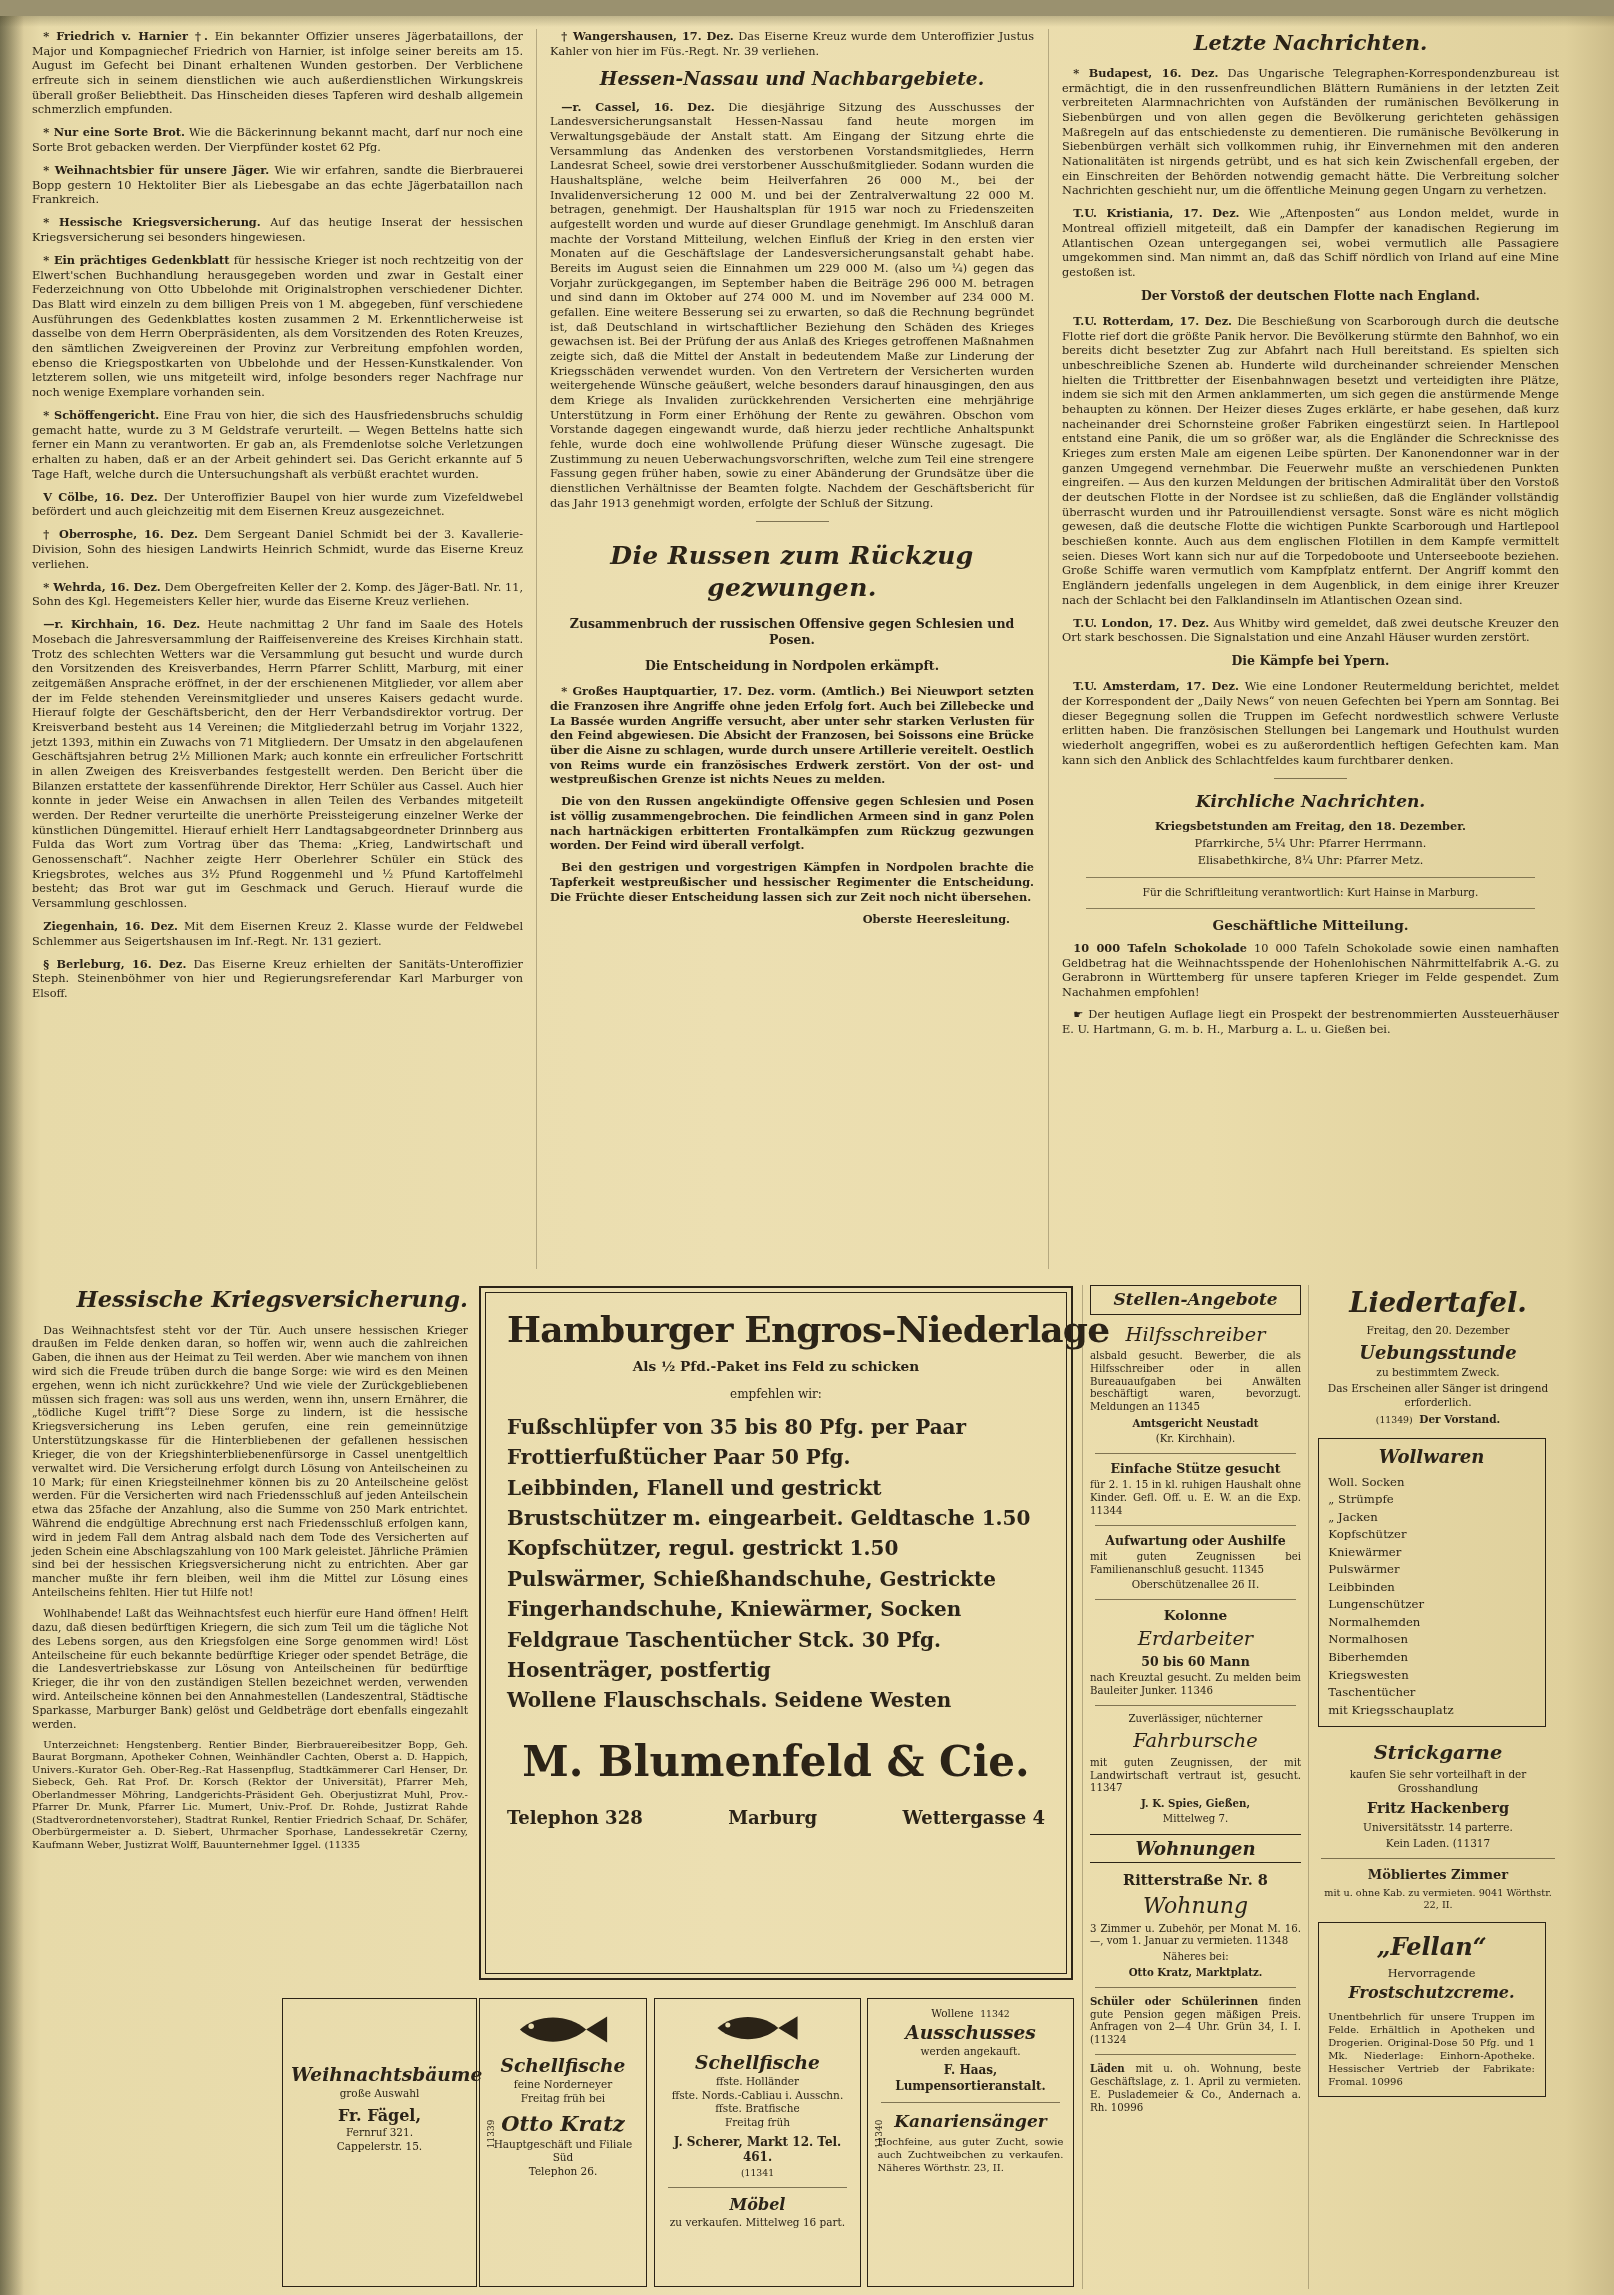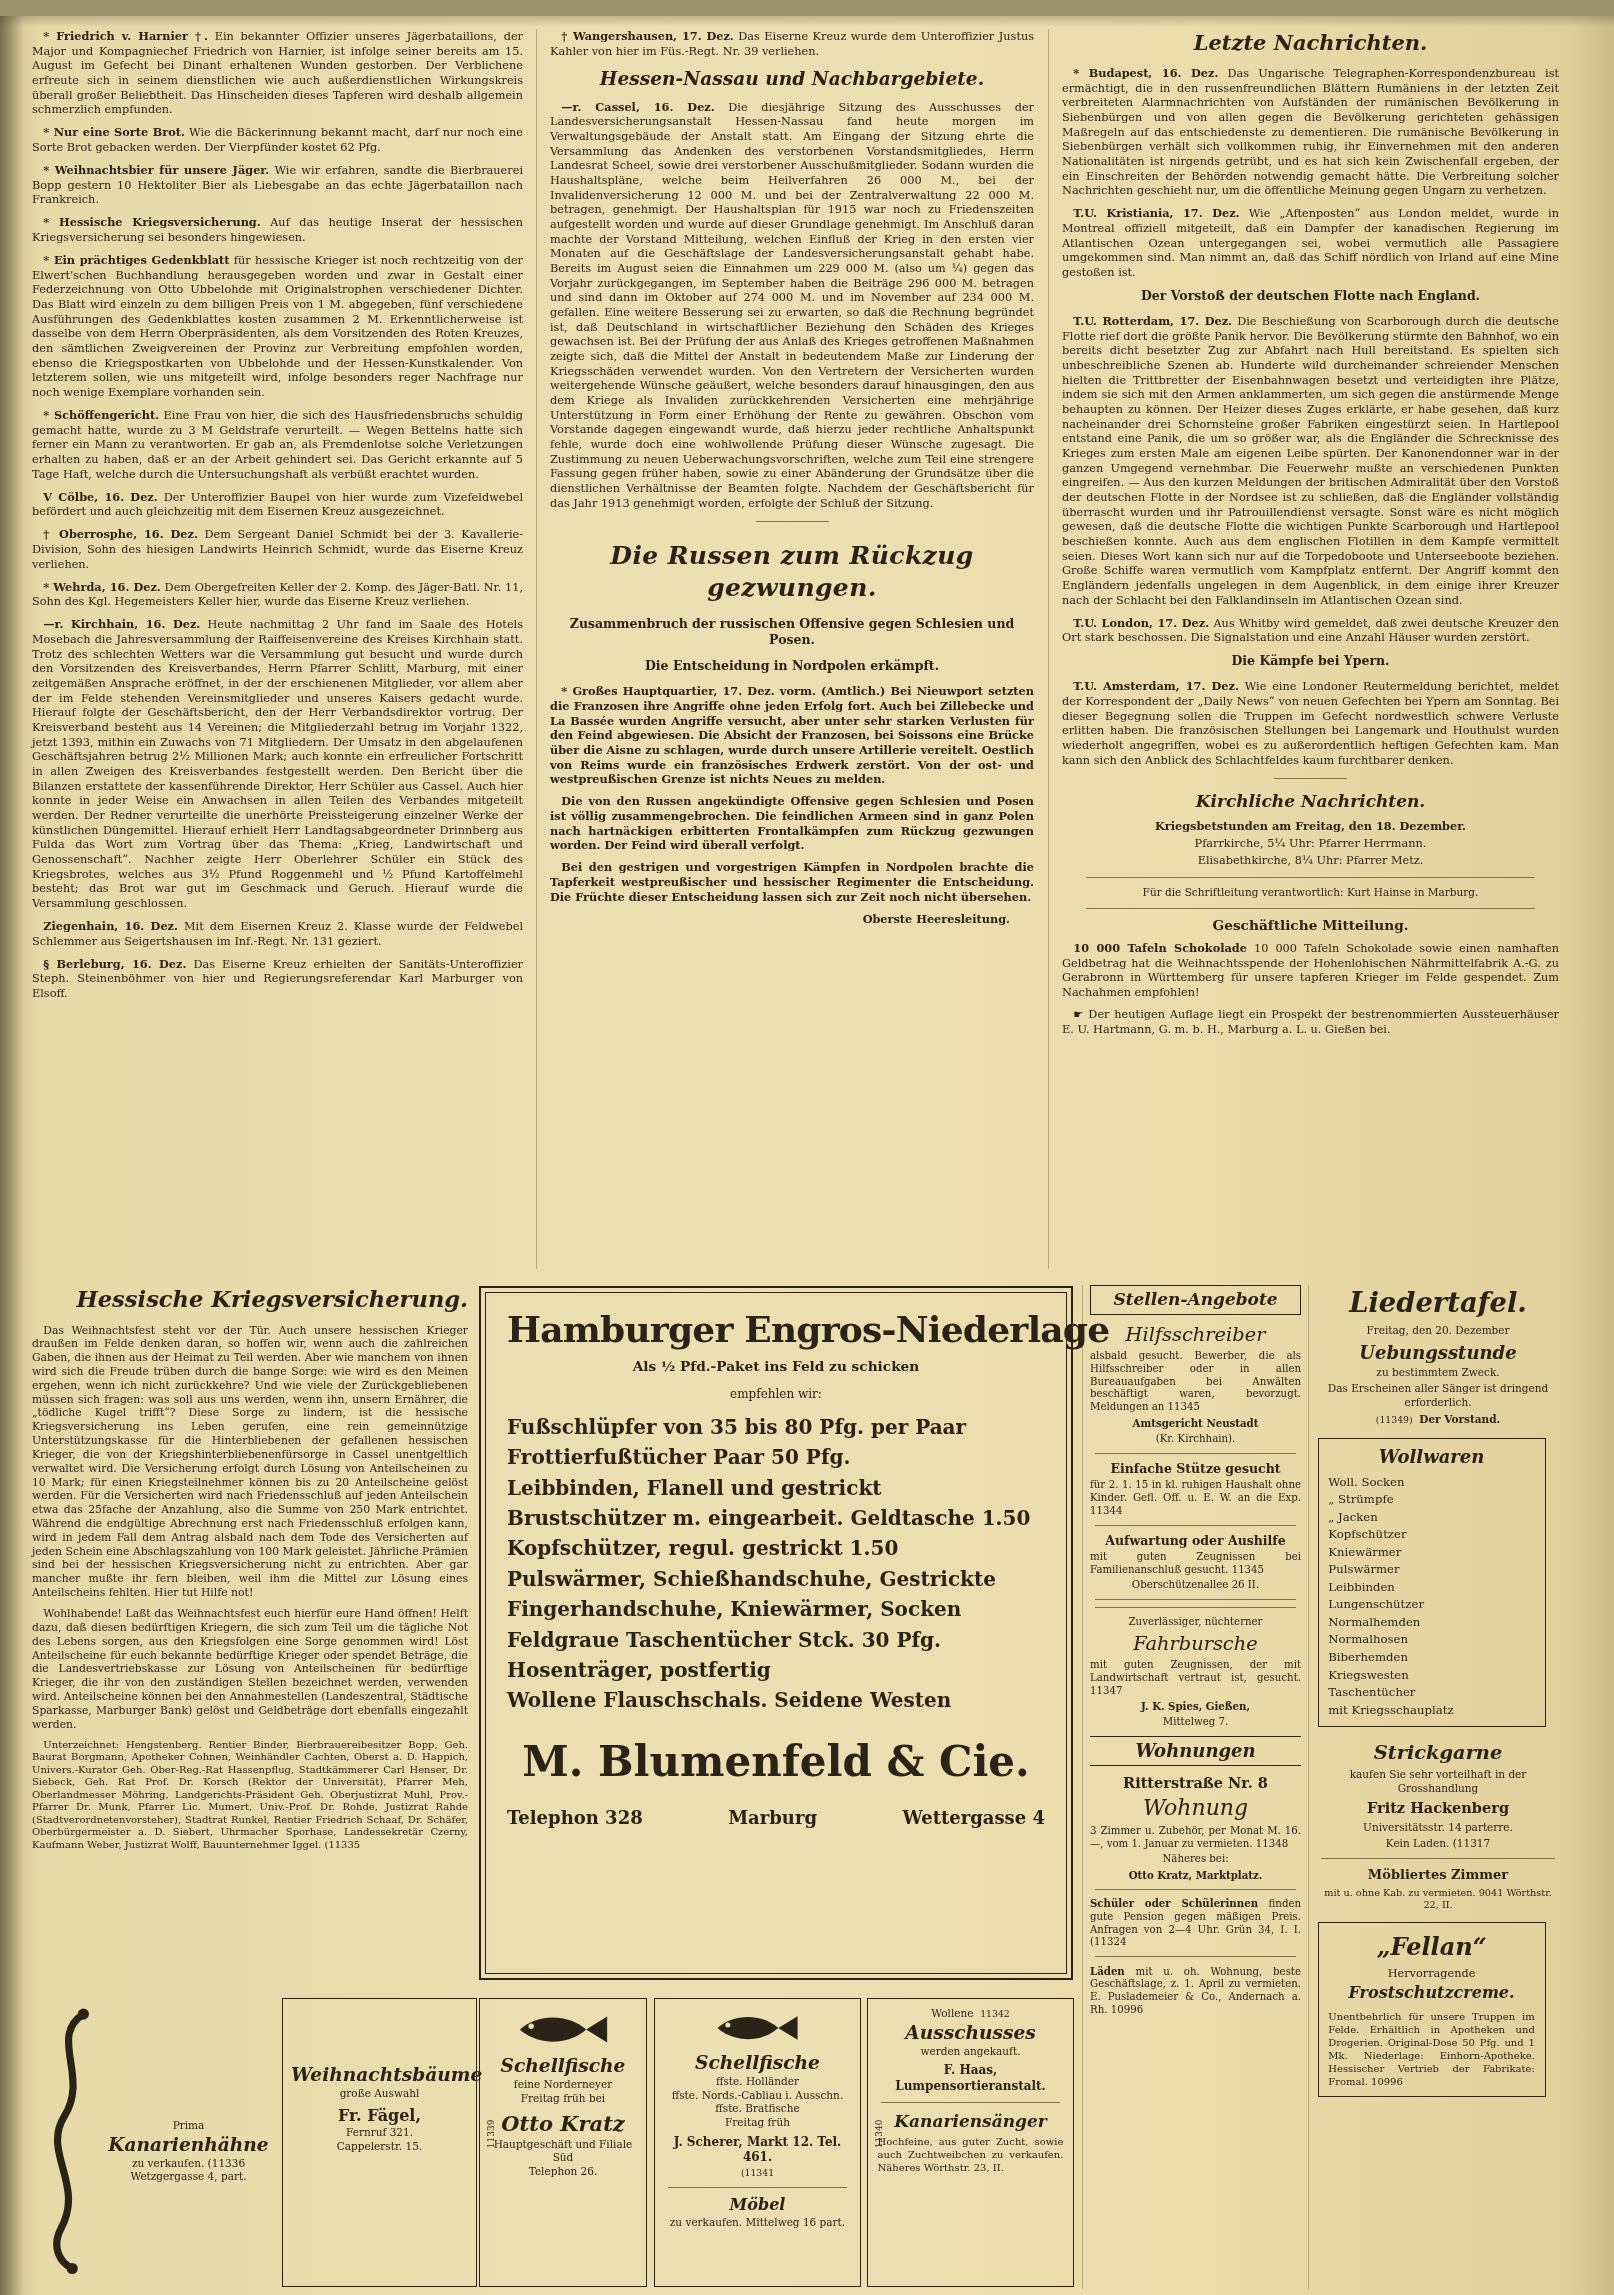--- a/index.html
+++ b/index.html
@@ -183,20 +183,26 @@
     </div>
     <hr class="sep">
 
     <div>
       <div class="adtitle2">Aufwartung oder Aushilfe</div>
       <p class="art" style="text-indent:0;margin-bottom:2.4px;">mit guten Zeugnissen bei Familienanschluß gesucht.    11345</p>
       <p class="ctr">Oberschützenallee 26 II.</p>
     </div>
     <hr class="sep">
 
+    <div>
+      <div class="adtitle2" style="font-size:13.7px;">Kolonne</div>
+      <div class="adtitle">Erdarbeiter</div>
+      <div class="adtitle2">50 bis 60 Mann</div>
+      <p class="art" style="text-indent:0;">nach Kreuztal gesucht. Zu melden beim Bauleiter Junker.    11346</p>
+    </div>
     <hr class="sep">
 
     <div>
       <p class="ctr">Zuverlässiger, nüchterner</p>
       <div class="adtitle">Fahrbursche</div>
       <p class="art" style="text-indent:0;margin-bottom:2.4px;">mit guten Zeugnissen, der mit Landwirtschaft vertraut ist, gesucht.    11347</p>
       <p class="ctr" style="font-weight:bold;">J. K. Spies, Gießen,</p>
       <p class="ctr">Mittelweg 7.</p>
     </div>
 
@@ -266,33 +272,20 @@
     </div>
 
     <div class="fellan">
       <div class="t">„Fellan“</div>
       <div class="s1">Hervorragende</div>
       <div class="s2">Frostschutzcreme.</div>
       <p style="font-size:10px;text-align:justify;margin:0;">Unentbehrlich für unsere Truppen im Felde. Erhältlich in Apotheken und Drogerien. Original-Dose 50 Pfg. und 1 Mk. Niederlage: Einhorn-Apotheke. Hessischer Vertrieb der Fabrikate: Fromal.   10996</p>
     </div>
   </div>
 
-  <div class="strip" style="left:32px;width:239px;">
-    <svg class="flourish" viewBox="0 0 70 340" width="56" height="274">
-      <path d="M58 12 C 14 40, 66 90, 34 140 C 6 185, 60 225, 30 280 C 18 303, 28 322, 44 330" fill="none" stroke="#2b2317" stroke-width="9" stroke-linecap="round"></path>
-      <circle cx="58" cy="12" r="7" fill="#2b2317"></circle>
-      <circle cx="44" cy="330" r="7" fill="#2b2317"></circle>
-    </svg>
-    <div style="margin-left:74px;padding-top:121px;">
-      <div>Prima</div>
-      <div class="big">Kanarienhähne</div>
-      <div>zu verkaufen.   (11336</div>
-      <div>Wetzgergasse 4, part.</div>
-    </div>
-  </div>
 
   <div class="strip bordered" style="left:282px;width:195px;">
     <div style="padding-top:56px;">
       <div class="big">Weihnachtsbäume</div>
       <div>große Auswahl</div>
       <div class="firm">Fr. Fägel,</div>
       <div>Fernruf 321.</div>
       <div>Cappelerstr. 15.</div>
     </div>
   </div>

